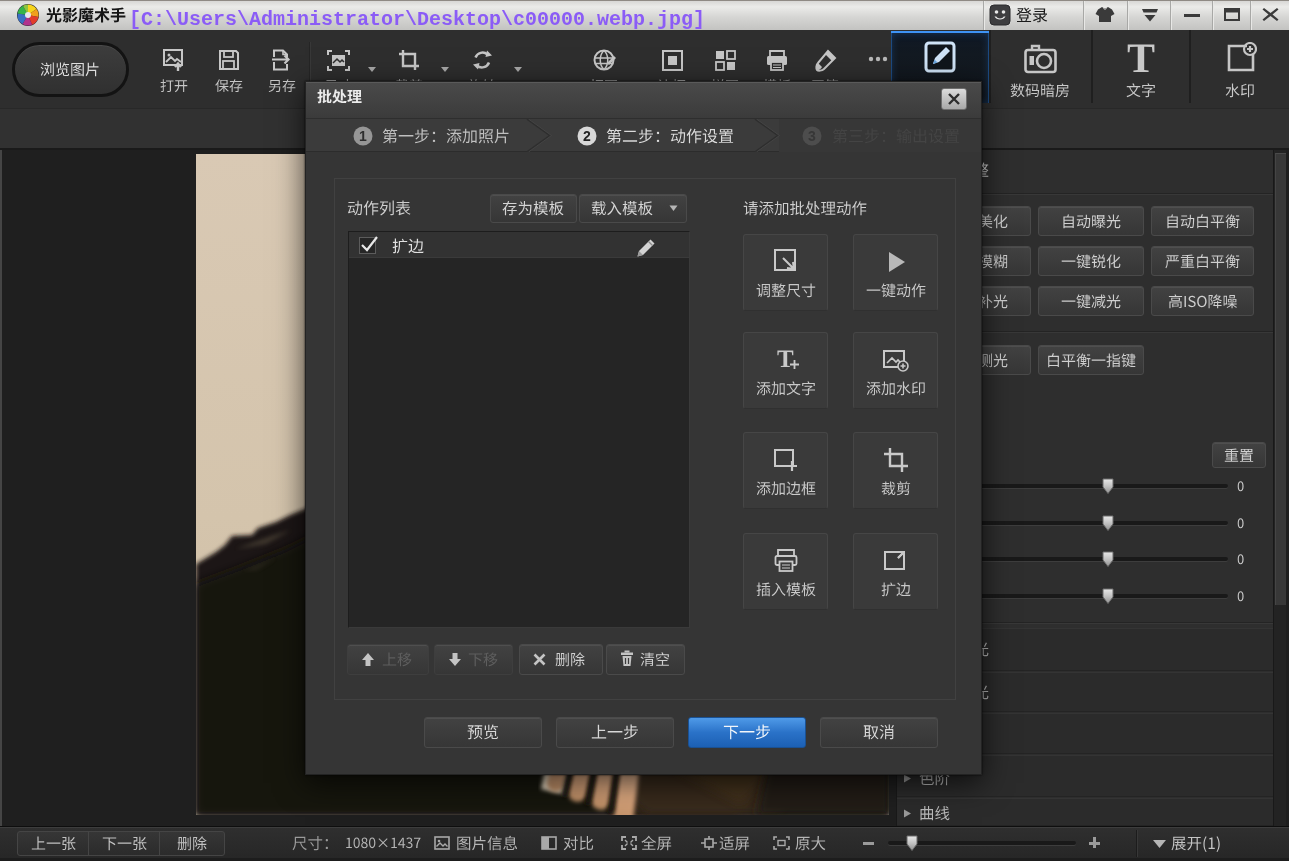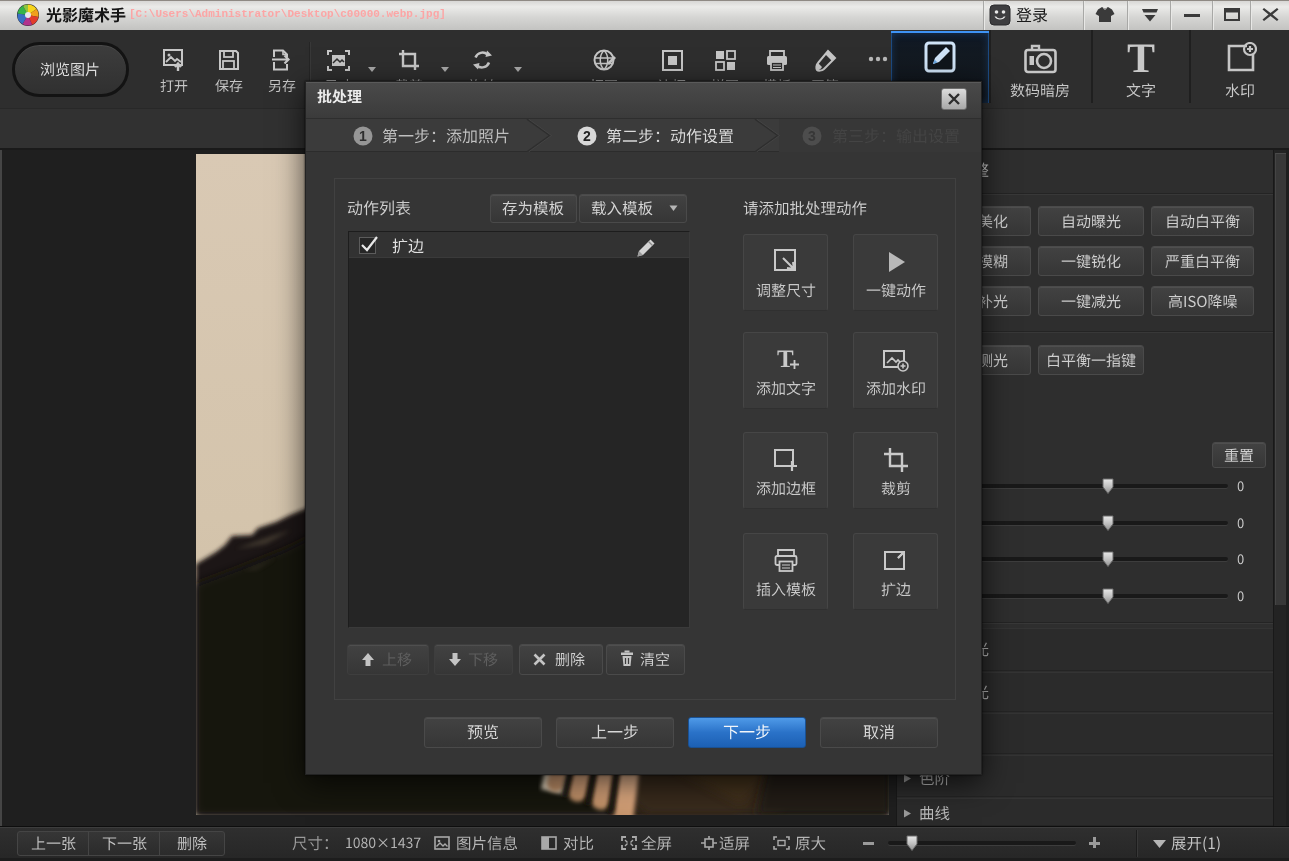--- a/index.html
+++ b/index.html
@@ -13,21 +13,21 @@
 <path d="M12 12 L16 21.7 A10.5 10.5 0 0 1 6.5 21 Z" fill="#b2338d"></path>
 <path d="M12 12 L6.5 21 A10.5 10.5 0 0 1 1.6 10.5 Z" fill="#3a6fc4"></path>
 <path d="M12 12 L1.6 10.5 A10.5 10.5 0 0 1 7 2.7 Z" fill="#35b44a"></path>
 <path d="M12 12 L7 2.7 A10.5 10.5 0 0 1 12 1.5 Z" fill="#8fc63f"></path>
 </g>
     <circle cx="12" cy="12" r="3" fill="#e8e8ee"></circle>
   </svg>
 <svg style="position:absolute;left:46.0px;top:2.3px;overflow:visible" width="80" height="23">
     <path transform="translate(0 19.0)" fill="#151515" d="M1.9 -12.2C2.6 -11.0 3.4 -9.3 3.6 -8.3L5.5 -9.0C5.2 -10.1 4.4 -11.7 3.7 -12.9L1.9 -12.2ZM12.3 -13.0C11.9 -11.8 11.1 -10.1 10.5 -9.0L12.1 -8.4C12.8 -9.4 13.6 -10.9 14.3 -12.3L12.3 -13.0ZM7.0 -13.6L7.0 -7.7L0.8 -7.7L0.8 -5.9L4.7 -5.9C4.5 -3.3 4.1 -1.3 0.4 -0.2C0.8 0.2 1.3 0.9 1.5 1.5C5.8 0.0 6.5 -2.5 6.8 -5.9L9.0 -5.9L9.0 -1.1C9.0 0.8 9.5 1.4 11.3 1.4C11.6 1.4 12.9 1.4 13.2 1.4C14.8 1.4 15.3 0.6 15.5 -2.2C15.0 -2.3 14.2 -2.6 13.8 -3.0C13.7 -0.8 13.6 -0.4 13.1 -0.4C12.8 -0.4 11.8 -0.4 11.6 -0.4C11.1 -0.4 11.0 -0.5 11.0 -1.1L11.0 -5.9L15.2 -5.9L15.2 -7.7L8.9 -7.7L8.9 -13.6L7.0 -13.6ZM29.0 -13.3C28.2 -12.0 26.6 -10.8 25.2 -10.0C25.8 -9.7 26.3 -9.1 26.6 -8.7C28.1 -9.6 29.8 -11.0 30.8 -12.6L29.0 -13.3ZM29.4 -9.0C28.5 -7.6 26.8 -6.2 25.3 -5.5C25.8 -5.1 26.3 -4.5 26.6 -4.1C28.2 -5.1 30.0 -6.6 31.2 -8.2L29.4 -9.0ZM19.5 -4.4L23.1 -4.4L23.1 -3.6L19.5 -3.6L19.5 -4.4ZM19.2 -10.2L23.3 -10.2L23.3 -9.6L19.2 -9.6L19.2 -10.2ZM19.2 -11.9L23.3 -11.9L23.3 -11.3L19.2 -11.3L19.2 -11.9ZM18.2 -2.3C17.8 -1.5 17.3 -0.7 16.7 -0.1C17.1 0.2 17.7 0.7 18.0 0.9C18.6 0.3 19.3 -0.9 19.8 -1.8L18.2 -2.3ZM22.4 -1.8C22.9 -0.9 23.5 0.2 23.7 0.9L25.2 0.2L25.0 -0.1C25.5 0.2 26.0 0.8 26.3 1.3C28.4 0.1 30.3 -1.6 31.5 -3.8L29.7 -4.5C28.7 -2.7 26.9 -1.1 25.0 -0.2C24.7 -0.8 24.2 -1.7 23.8 -2.3L22.4 -1.8ZM20.1 -8.1L20.3 -7.7L16.7 -7.7L16.7 -6.2L25.7 -6.2L25.7 -7.7L22.4 -7.7C22.3 -7.9 22.1 -8.2 22.0 -8.4L25.2 -8.4L25.2 -13.0L17.4 -13.0L17.4 -8.4L21.5 -8.4L20.1 -8.1ZM17.7 -5.7L17.7 -2.4L20.3 -2.4L20.3 -0.3C20.3 -0.2 20.2 -0.1 20.1 -0.1C19.9 -0.1 19.4 -0.1 18.9 -0.1C19.2 0.3 19.4 0.9 19.5 1.4C20.3 1.4 21.0 1.4 21.5 1.2C22.0 0.9 22.2 0.5 22.2 -0.2L22.2 -2.4L24.9 -2.4L24.9 -5.7L17.7 -5.7ZM37.9 -10.8L37.9 -10.2L35.9 -10.2L35.9 -9.0L37.4 -9.0C36.8 -8.5 36.1 -8.0 35.4 -7.8C35.7 -7.5 36.1 -7.1 36.3 -6.8C36.8 -7.0 37.4 -7.5 37.9 -7.9L37.9 -6.7L39.3 -6.7L39.3 -8.2C39.7 -7.9 40.2 -7.6 40.4 -7.4L41.2 -8.3C41.0 -8.5 40.3 -8.8 39.7 -9.0L41.2 -9.0L41.2 -10.2L39.3 -10.2L39.3 -10.8L37.9 -10.8ZM44.8 -1.6L45.1 -1.2L44.2 -1.0C44.4 -1.3 44.6 -1.6 44.8 -1.9L44.2 -2.1L46.4 -2.1L46.4 -6.3L41.5 -6.3C41.7 -6.5 41.9 -6.8 42.0 -7.0L42.0 -7.0C42.5 -7.2 43.0 -7.6 43.5 -8.0L43.5 -6.7L44.9 -6.7L44.9 -8.0C45.4 -7.5 46.0 -7.0 46.6 -6.7C46.8 -7.1 47.2 -7.5 47.5 -7.8C46.8 -8.0 46.0 -8.5 45.4 -9.0L47.2 -9.0L47.2 -10.2L44.9 -10.2L44.9 -10.8L43.5 -10.8L43.5 -10.2L41.7 -10.2L41.7 -9.0L42.9 -9.0C42.4 -8.6 41.7 -8.2 41.0 -8.0C41.2 -7.8 41.6 -7.3 41.8 -7.0L40.1 -7.2C40.1 -7.0 39.9 -6.7 39.8 -6.3L36.3 -6.3L36.3 -2.1L39.3 -2.1C38.5 -1.2 37.3 -0.5 35.0 0.0C35.4 0.4 35.8 1.1 36.0 1.5C38.5 0.9 40.0 -0.0 40.8 -1.3L40.8 -0.3C40.8 0.9 41.3 1.2 43.1 1.2C43.5 1.2 45.4 1.2 45.8 1.2C47.1 1.2 47.5 0.8 47.7 -0.4C47.2 -0.5 46.7 -0.6 46.3 -0.8L46.3 -0.5C46.2 -0.8 45.8 -1.4 45.6 -1.8L44.8 -1.6ZM37.9 -3.8L40.1 -3.8C40.0 -3.6 40.0 -3.4 39.9 -3.2L37.9 -3.2L37.9 -3.8ZM41.9 -3.8L44.6 -3.8L44.6 -3.2L41.8 -3.2L41.9 -3.8ZM37.9 -5.3L40.3 -5.3L40.2 -4.7L37.9 -4.7L37.9 -5.3ZM42.1 -5.3L44.6 -5.3L44.6 -4.7L42.1 -4.7L42.1 -5.3ZM43.1 0.0C43.2 -0.1 43.6 -0.2 45.4 -0.5L45.6 -0.1L46.3 -0.4C46.2 0.0 46.1 0.1 45.6 0.1C45.2 0.1 43.6 0.1 43.3 0.1C42.6 0.1 42.5 0.1 42.5 -0.3L42.5 -1.9L41.2 -1.9L41.4 -2.1L43.9 -2.1C43.7 -1.6 43.3 -1.2 43.2 -1.0C43.0 -0.9 42.9 -0.9 42.8 -0.8C42.9 -0.6 43.0 -0.2 43.1 0.0ZM39.3 -13.3C39.5 -13.0 39.6 -12.7 39.7 -12.4L33.6 -12.4L33.6 -7.2C33.6 -4.9 33.5 -1.8 32.3 0.4C32.7 0.6 33.5 1.2 33.8 1.5C35.2 -0.8 35.4 -4.7 35.4 -7.2L35.4 -11.0L47.4 -11.0L47.4 -12.4L41.8 -12.4C41.7 -12.8 41.5 -13.3 41.3 -13.7L39.3 -13.3ZM57.7 -12.3C58.6 -11.5 59.8 -10.5 60.3 -9.9L61.8 -11.2C61.2 -11.8 60.0 -12.8 59.1 -13.4L57.7 -12.3ZM55.0 -13.6L55.0 -9.7L49.0 -9.7L49.0 -7.8L54.5 -7.8C53.1 -5.4 50.8 -3.1 48.4 -1.9C48.8 -1.5 49.5 -0.7 49.8 -0.2C51.8 -1.3 53.6 -3.1 55.0 -5.1L55.0 1.4L57.1 1.4L57.1 -5.8C58.5 -3.7 60.4 -1.6 62.1 -0.3C62.5 -0.8 63.2 -1.6 63.7 -2.0C61.6 -3.3 59.3 -5.6 57.9 -7.8L63.0 -7.8L63.0 -9.7L57.1 -9.7L57.1 -13.6L55.0 -13.6ZM64.7 -5.4L64.7 -3.5L71.0 -3.5L71.0 -0.9C71.0 -0.6 70.9 -0.5 70.5 -0.5C70.1 -0.5 68.8 -0.5 67.6 -0.5C67.9 0.0 68.3 0.9 68.4 1.4C70.0 1.4 71.2 1.4 72.0 1.1C72.7 0.8 73.0 0.3 73.0 -0.9L73.0 -3.5L79.4 -3.5L79.4 -5.4L73.0 -5.4L73.0 -7.2L78.4 -7.2L78.4 -9.1L73.0 -9.1L73.0 -11.2C74.8 -11.4 76.5 -11.7 77.9 -12.0L76.5 -13.6C73.9 -12.9 69.5 -12.5 65.6 -12.4C65.8 -11.9 66.0 -11.2 66.1 -10.7C67.7 -10.7 69.4 -10.8 71.0 -11.0L71.0 -9.1L65.8 -9.1L65.8 -7.2L71.0 -7.2L71.0 -5.4L64.7 -5.4Z"></path>
   </svg>
-<div style="position:absolute;left:129px;top:8px;font-family:'Liberation Mono',monospace;font-weight:bold;font-size:11px;color:#fca5a5;letter-spacing:0px;white-space:pre">[C:\Users\Administrator\Desktop\c00000.webp.jpg]</div>
+<div style="position:absolute;left:129px;top:8px;font-family:'Liberation Mono',monospace;font-weight:bold;font-size:20px;color:#8b5cf6;letter-spacing:0px;white-space:pre">[C:\Users\Administrator\Desktop\c00000.webp.jpg]</div>
 <div style="position:absolute;left:983px;top:1px;width:1px;height:29px;background:#a8a8a6;box-shadow:1px 0 0 #e8e8e6;"></div>
 <div style="position:absolute;left:1083px;top:1px;width:1px;height:29px;background:#a8a8a6;box-shadow:1px 0 0 #e8e8e6;"></div>
 <div style="position:absolute;left:1127px;top:1px;width:1px;height:29px;background:#a8a8a6;box-shadow:1px 0 0 #e8e8e6;"></div>
 <div style="position:absolute;left:1170px;top:1px;width:1px;height:29px;background:#a8a8a6;box-shadow:1px 0 0 #e8e8e6;"></div>
 <div style="position:absolute;left:1212px;top:1px;width:1px;height:29px;background:#a8a8a6;box-shadow:1px 0 0 #e8e8e6;"></div>
 <div style="position:absolute;left:1250px;top:1px;width:1px;height:29px;background:#a8a8a6;box-shadow:1px 0 0 #e8e8e6;"></div>
 <svg style="position:absolute;left:989px;top:4px;" width="22" height="22" viewBox="0 0 22 22">
     <rect x="1" y="1" width="20" height="20" rx="4" fill="#3e3e40" stroke="#2a2a2c"></rect>
     <circle cx="7.5" cy="8" r="1.8" fill="#e8e8e8"></circle>
     <circle cx="14.5" cy="8" r="1.8" fill="#e8e8e8"></circle>

